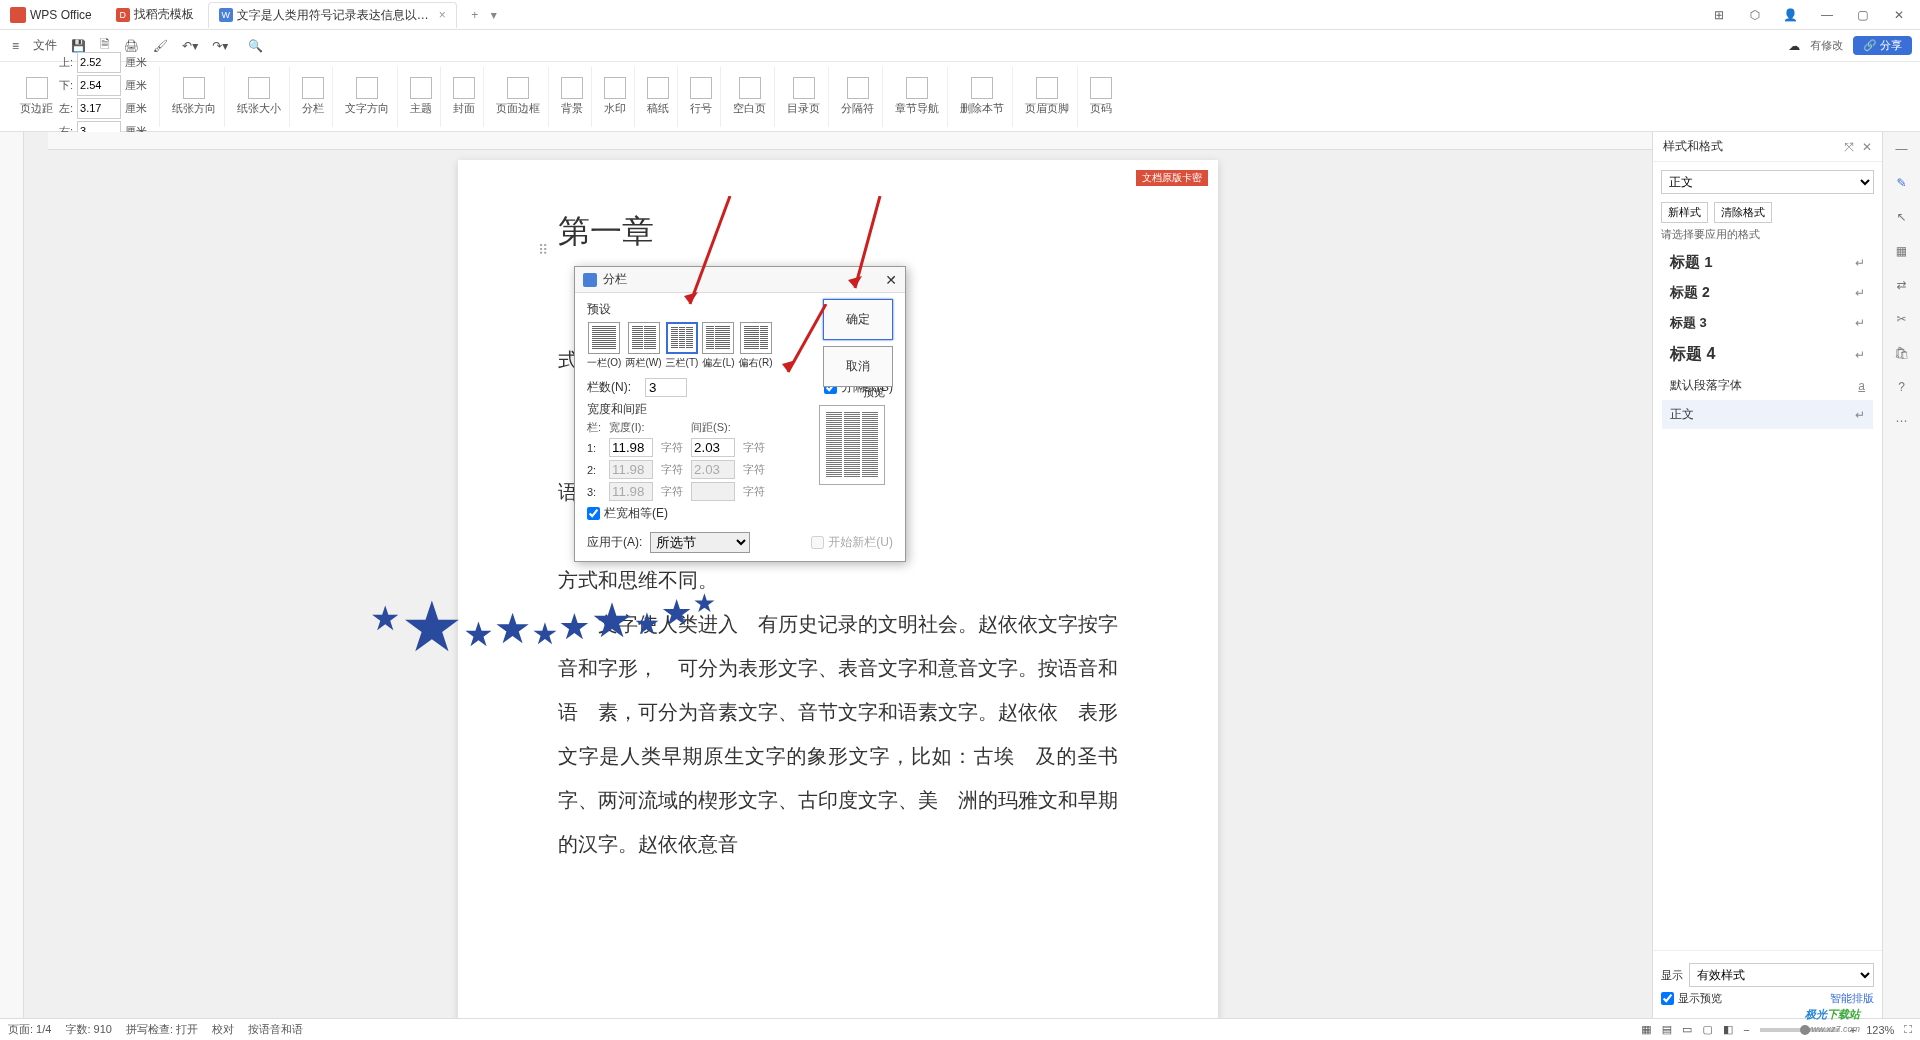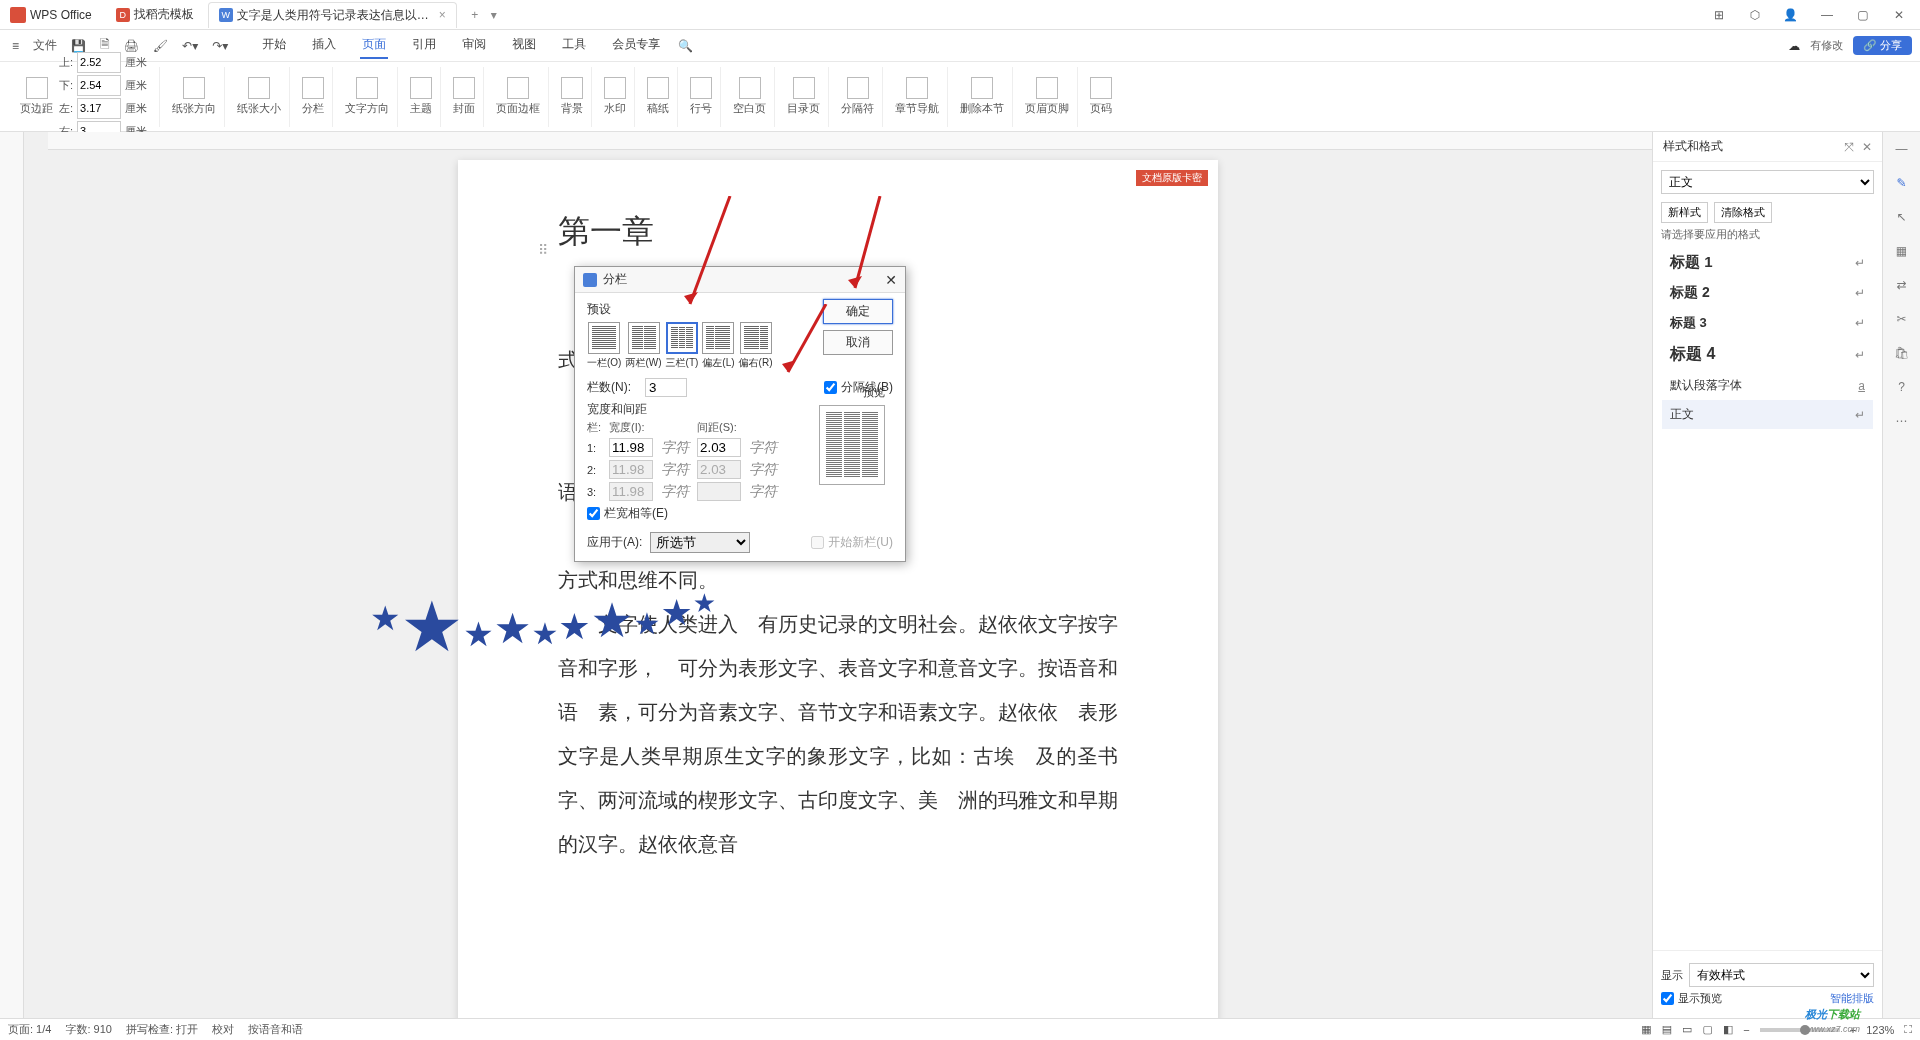--- a/index.html
+++ b/index.html
@@ -84,31 +84,31 @@
 .dlg-title { display:flex; align-items:center; padding:4px 8px; background:#f7f7f7; border-bottom:1px solid #ddd;}
 .dlg-title .icon { width:14px; height:14px; background:#4a7fd8; border-radius:2px; margin-right:6px;}
 .dlg-title .close { margin-left:auto; font-size:14px; cursor:pointer;}
 .dlg-body { padding:8px 12px;}
 .preset-row { display:flex; gap:4px; margin:4px 0 2px;}
 .preset-item { display:flex; flex-direction:column; align-items:center; gap:2px; font-size:10px;}
 .preset-box { width:32px; height:32px; border:1px solid #999; background:#fff; display:flex; padding:3px; gap:1px;}
 .preset-box.sel { border:2px solid #3a6fd8;}
 .preset-col { flex:1; background:repeating-linear-gradient(#666,#666 1px,#fff 1px,#fff 2px);}
 .dlg-btns { position:absolute; right:12px; top:32px; display:flex; flex-direction:column; gap:6px;}
-.dlg-btn { width:70px; padding:3px 0; text-align:center; border:1px solid #999; background:#fafafa; cursor:pointer;}
+.dlg-btn { width:70px; padding:11px 0; text-align:center; border:1px solid #999; background:#fafafa; cursor:pointer;}
 .dlg-btn.primary { border:1px solid #3a6fd8; box-shadow:0 0 2px #3a6fd8;}
 .field-row { display:flex; align-items:center; gap:6px; margin:4px 0;}
 .field-row label { min-width:52px;}
 .field-row input[type=text] { width:46px; border:1px solid #ccc; padding:1px 3px;}
 .field-row input.spinner { width:42px;}
 .wgrid { display:grid; grid-template-columns:auto auto auto auto auto; gap:3px 8px; align-items:center; font-size:11px; margin:2px 0;}
 .wgrid .hdr { color:#555;}
 .wgrid input { width:44px; border:1px solid #ccc; padding:1px 2px;}
 .wgrid input:disabled { background:#f0f0f0; color:#aaa;}
-.wgrid .unit { color:#888; font-size:14px;font-style:italic;}
+.wgrid .unit { color:#888; font-size:11px;}
 .preview-box { width:66px; height:80px; border:1px solid #aaa; background:#fff; padding:6px; display:flex; gap:2px; position:absolute; right:20px; top:138px;}
 .preview-col { flex:1; background:repeating-linear-gradient(#777,#777 1px,#fff 1px,#fff 2px);}
 .apply-row { display:flex; align-items:center; gap:8px; margin-top:10px;}
 .apply-row select { width:100px; border:1px solid #999; padding:1px;}
 .chk { display:flex; align-items:center; gap:4px;}
 
 
 .arrow { position:absolute; pointer-events:none;}
 .arrow-line { stroke:#cc2020; stroke-width:3; fill:none;}
 .arrow-head { fill:#cc2020;}
@@ -150,30 +150,20 @@
 <div class="menu-bar">
   <div class="menu-left">
     <span class="mi">≡</span>
     <span class="mi">文件</span>
     <span class="mi">💾</span>
     <span class="mi">🗎</span>
     <span class="mi">🖨</span>
     <span class="mi">🖌</span>
     <span class="mi">↶▾</span>
     <span class="mi">↷▾</span>
-  </div>
-  <div class="menu-tabs">
-    <span class="menu-tab">开始</span>
-    <span class="menu-tab">插入</span>
-    <span class="menu-tab active">页面</span>
-    <span class="menu-tab">引用</span>
-    <span class="menu-tab">审阅</span>
-    <span class="menu-tab">视图</span>
-    <span class="menu-tab">工具</span>
-    <span class="menu-tab">会员专享</span>
   </div>
   <span class="menu-search">🔍</span>
   <div class="menu-right">
     <span>☁</span>
     <span class="modify-label">有修改</span>
     <span class="share-btn">🔗 <span>分享</span></span>
   </div>
 </div>
 
 <div class="ribbon">

